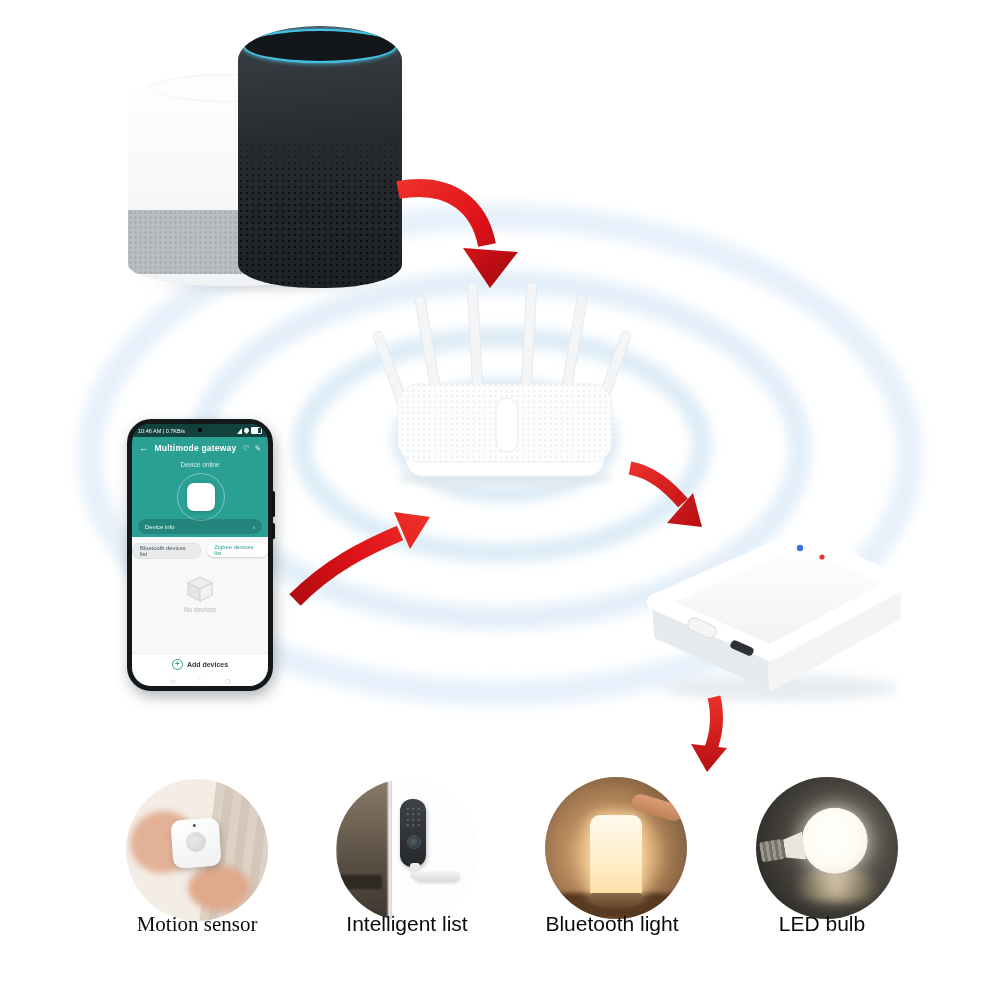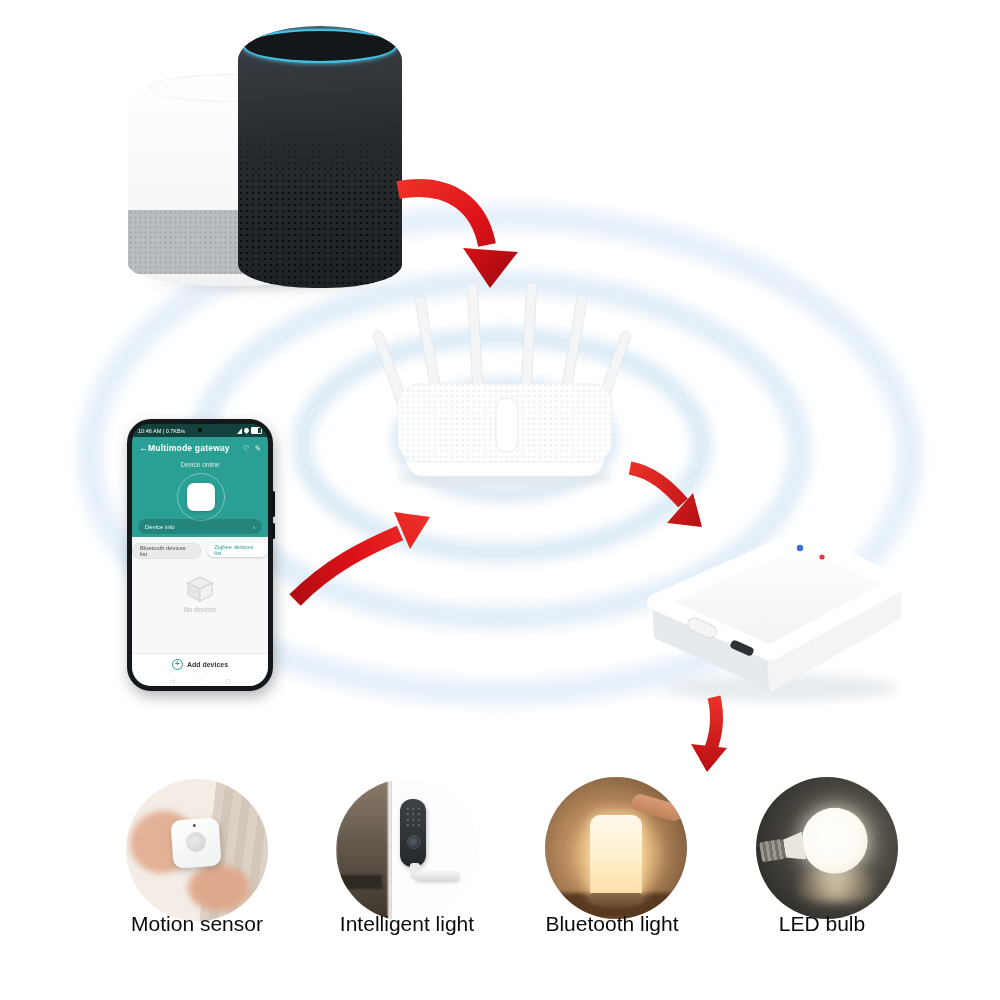--- a/index.html
+++ b/index.html
@@ -36,21 +36,21 @@
     display:flex;flex-direction:column;}
   .statusbar{height:13px;background:#13413d;color:#fff;font-size:5.5px;display:flex;align-items:center;
     justify-content:space-between;padding:0 6px;flex:0 0 auto;position:relative;}
   .cam-dot{position:absolute;left:50%;top:4px;width:4px;height:4px;margin-left:-2px;border-radius:50%;background:#000;}
   .sb-icons{display:flex;align-items:center;gap:2px;}
   .sig-tri{width:0;height:0;border-left:5px solid transparent;border-bottom:6px solid #fff;}
   .wifi-dot{width:5px;height:5px;border-radius:50% 50% 0 50%;background:#fff;transform:rotate(45deg);}
   .batt{width:9px;height:5px;border:1px solid #fff;border-radius:1px;background:linear-gradient(90deg,#fff 70%,transparent 70%);}
   .appbar{height:22px;display:flex;align-items:center;padding:0 7px;color:#fff;flex:0 0 auto;}
   .appbar .back{font-size:9px;}
-  .appbar .title{flex:1;text-align:left;font-size:8.5px;font-weight:bold;letter-spacing:.2px;}
+  .appbar .title{flex:1;text-align:center;font-size:8.5px;font-weight:bold;letter-spacing:.2px;}
   .appbar .acticons{display:flex;gap:5px;font-size:7.5px;}
   .teal-body{flex:0 0 78px;position:relative;color:#fff;}
   .dev-online{text-align:center;font-size:6.5px;opacity:.8;margin-top:2px;}
   .hub-ring{position:absolute;left:50%;top:14px;width:46px;height:46px;margin-left:-23px;border-radius:50%;
     border:1px solid rgba(255,255,255,.4);display:flex;align-items:center;justify-content:center;}
   .hub-sq{width:28px;height:28px;border-radius:7px;background:#fff;box-shadow:0 1px 3px rgba(0,0,0,.2);}
   .devinfo{position:absolute;left:6px;right:6px;bottom:3px;height:15px;border-radius:8px;
     background:rgba(0,0,0,.16);display:flex;align-items:center;justify-content:space-between;
     padding:0 7px;font-size:6px;color:#eafaf7;}
   .white-body{flex:1 1 auto;background:#f7f8f8;position:relative;display:flex;flex-direction:column;align-items:center;}
@@ -332,18 +332,18 @@
 
   <div class="abs pcircle c-led">
     <div class="d-pool"></div>
     <div class="d-bulbrow">
       <div class="d-base"></div>
       <div class="d-neck"></div>
       <div class="d-globe"></div>
     </div>
   </div>
 
-  <div class="abs plabel" style="left:97px;">Motion sensor</div>
-  <div class="abs plabel" style="left:307px;">Intelligent light</div>
+  <div class="abs plabel" style="left:97px;font-family:Liberation Serif, serif;">Motion sensor</div>
+  <div class="abs plabel" style="left:307px;">Intelligent list</div>
   <div class="abs plabel" style="left:722px;">LED bulb</div>
   <div class="abs plabel" style="left:512px;">Bluetooth light</div>
 
 </div>
 
 </body></html>

